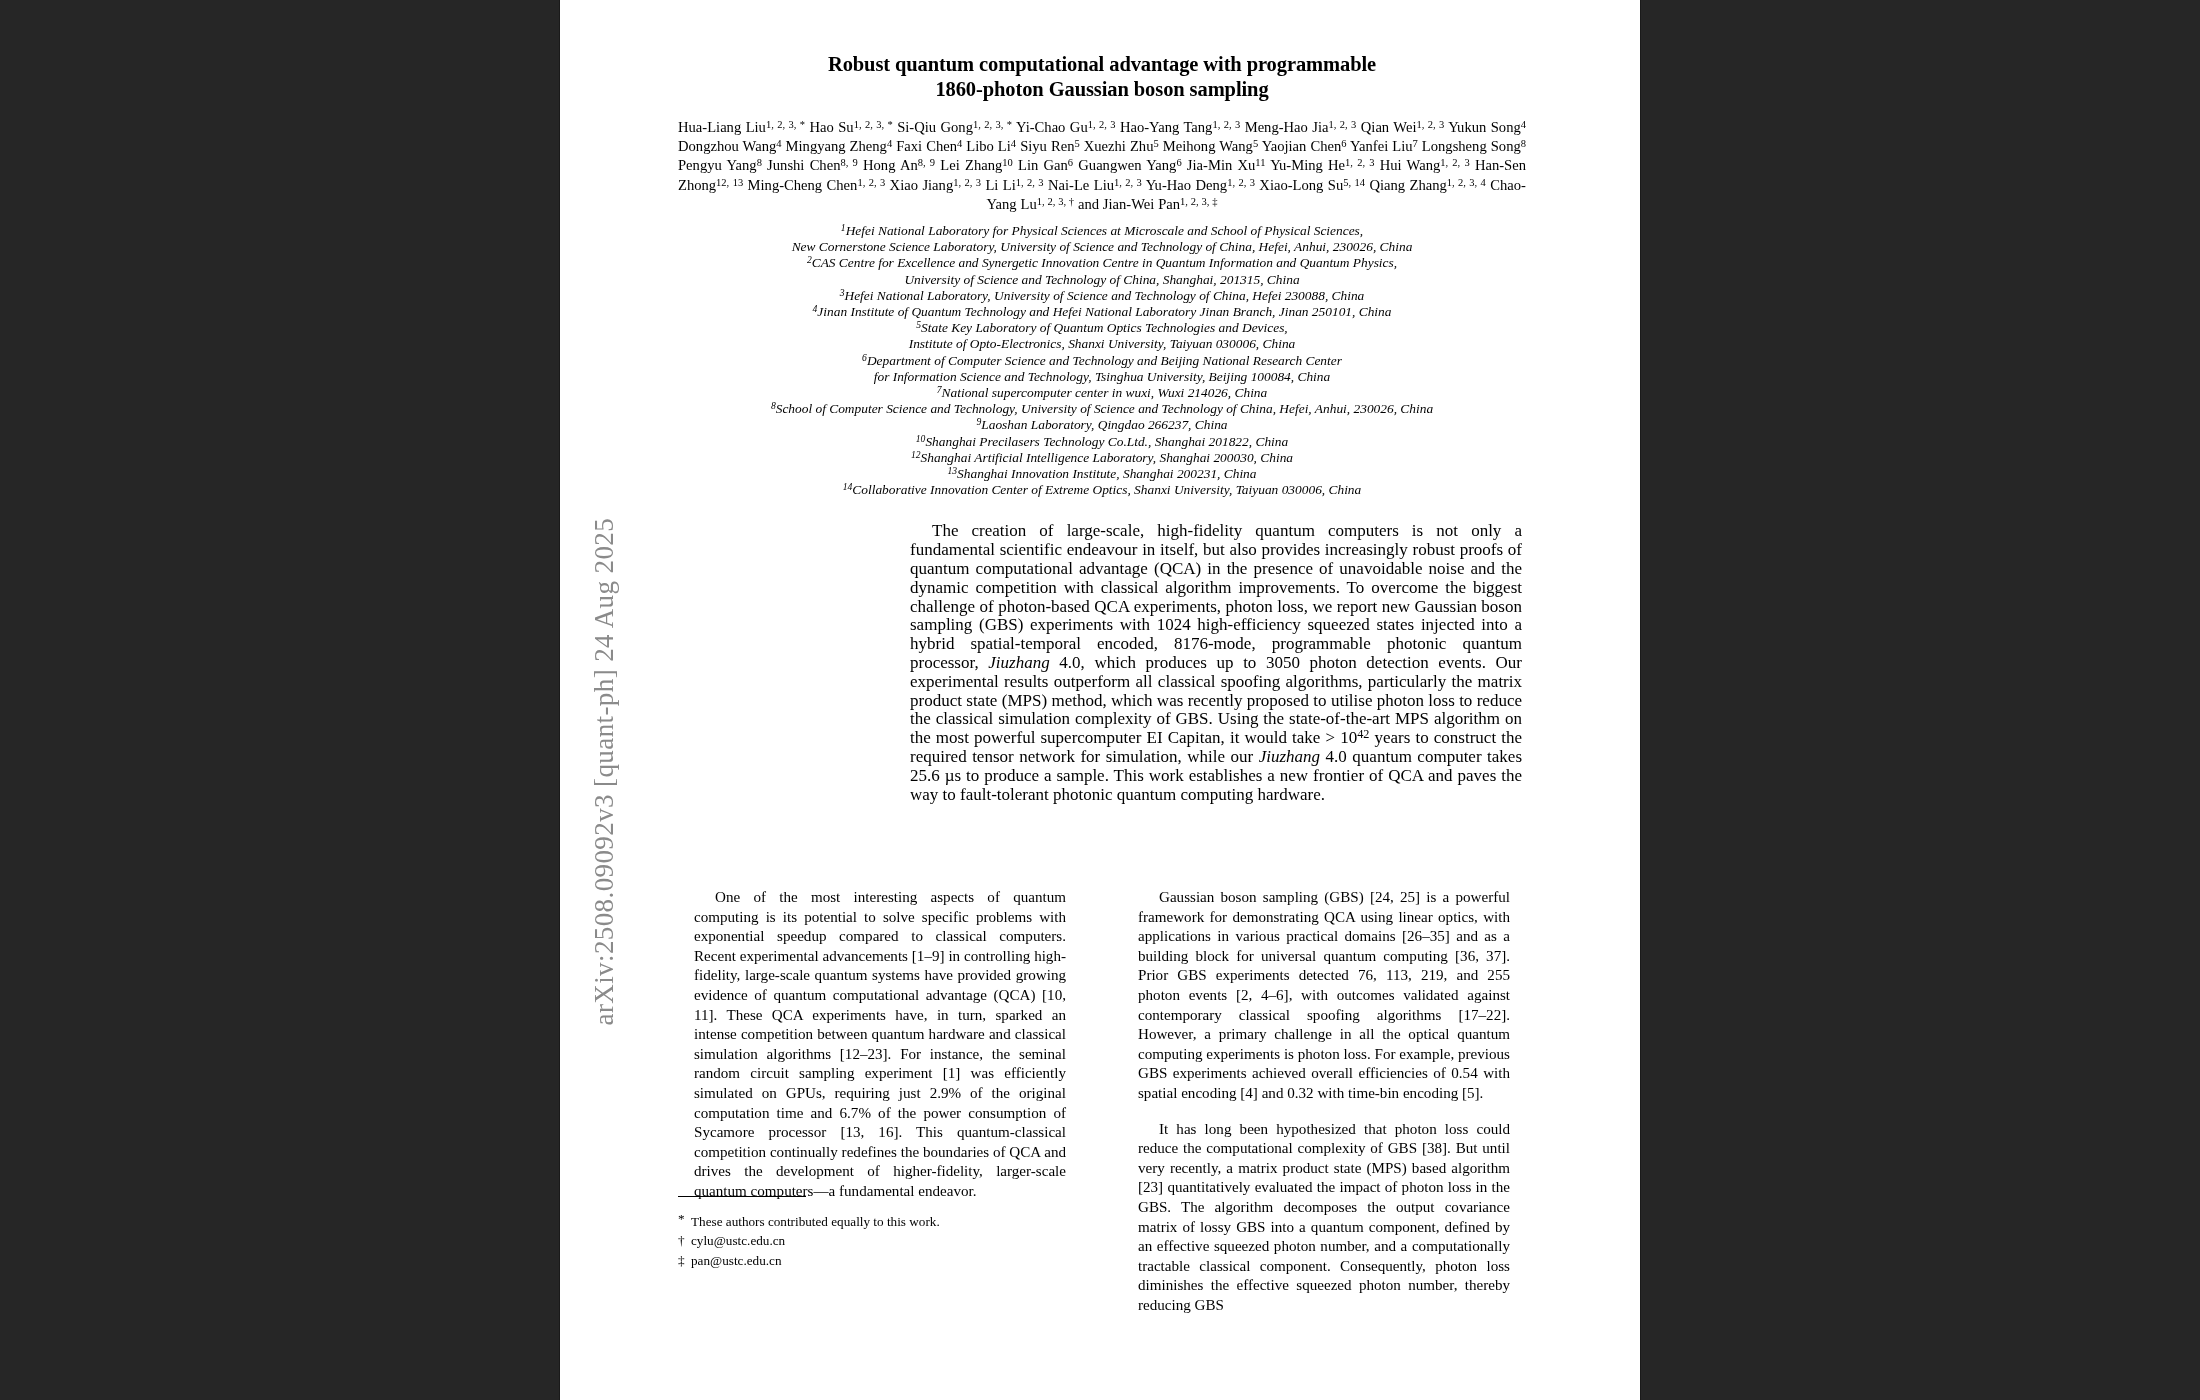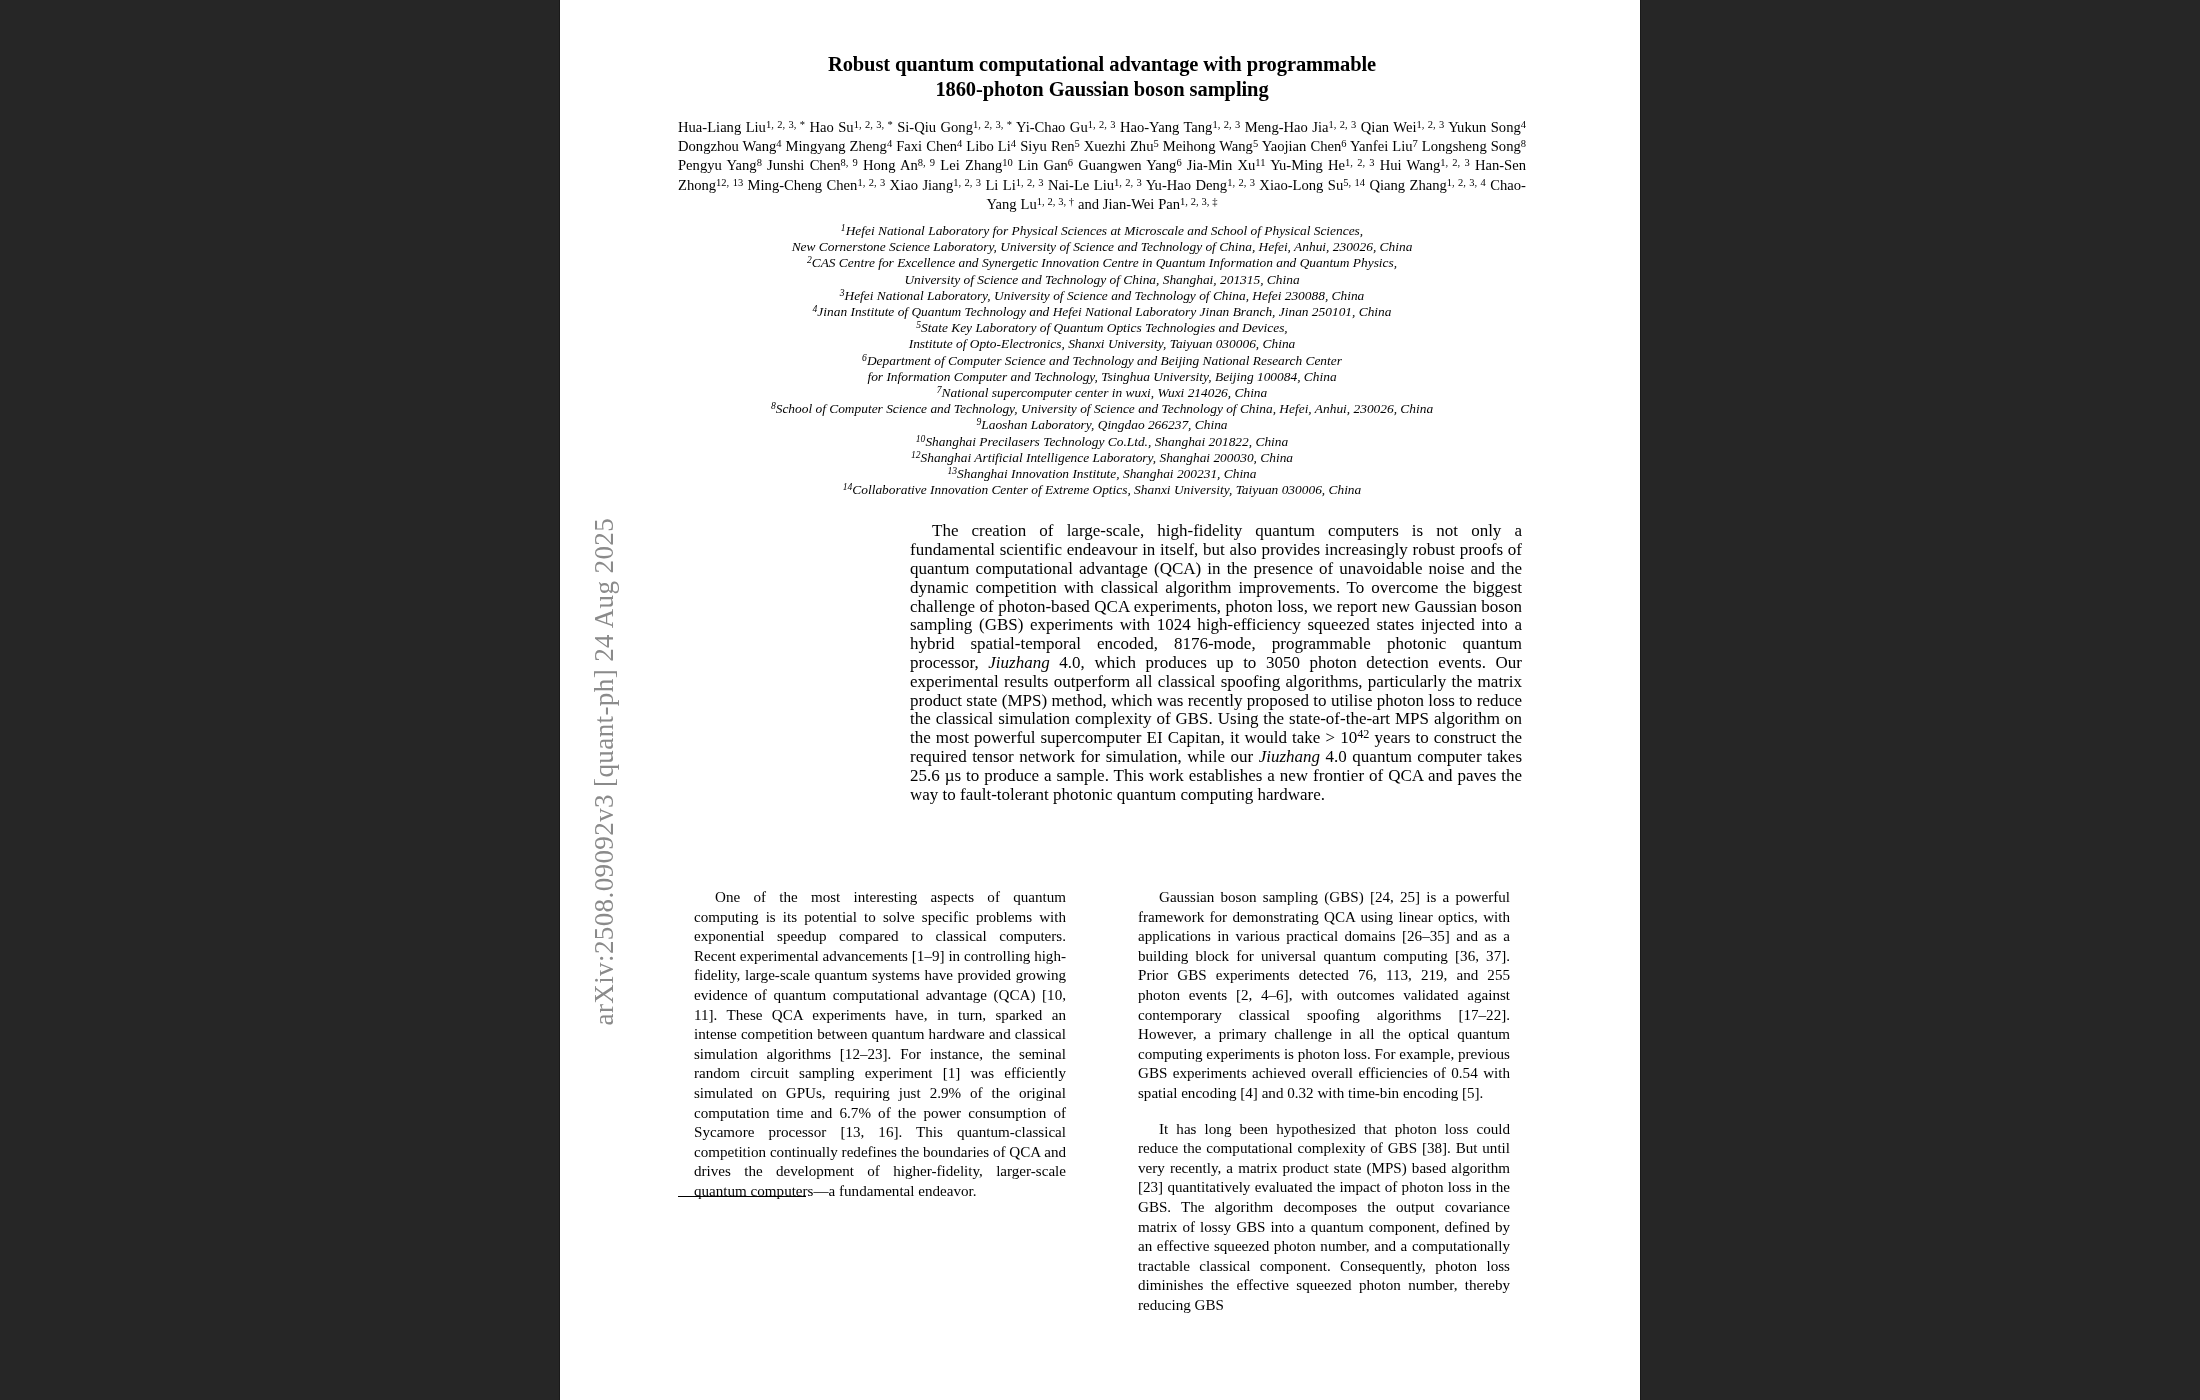--- a/index.html
+++ b/index.html
@@ -180,21 +180,21 @@
         <div class="affils">
             <span class="aff"><sup>1</sup>Hefei National Laboratory for Physical Sciences at Microscale and School of Physical Sciences,</span>
             <span class="aff">New Cornerstone Science Laboratory, University of Science and Technology of China, Hefei, Anhui, 230026, China</span>
             <span class="aff"><sup>2</sup>CAS Centre for Excellence and Synergetic Innovation Centre in Quantum Information and Quantum Physics,</span>
             <span class="aff">University of Science and Technology of China, Shanghai, 201315, China</span>
             <span class="aff"><sup>3</sup>Hefei National Laboratory, University of Science and Technology of China, Hefei 230088, China</span>
             <span class="aff"><sup>4</sup>Jinan Institute of Quantum Technology and Hefei National Laboratory Jinan Branch, Jinan 250101, China</span>
             <span class="aff"><sup>5</sup>State Key Laboratory of Quantum Optics Technologies and Devices,</span>
             <span class="aff">Institute of Opto-Electronics, Shanxi University, Taiyuan 030006, China</span>
             <span class="aff"><sup>6</sup>Department of Computer Science and Technology and Beijing National Research Center</span>
-            <span class="aff">for Information Computer and Technology, Tsinghua University, Beijing 100084, China</span>
+            <span class="aff">for Information Science and Technology, Tsinghua University, Beijing 100084, China</span>
             <span class="aff"><sup>7</sup>National supercomputer center in wuxi, Wuxi 214026, China</span>
             <span class="aff"><sup>8</sup>School of Computer Science and Technology, University of Science and Technology of China, Hefei, Anhui, 230026, China</span>
             <span class="aff"><sup>9</sup>Laoshan Laboratory, Qingdao 266237, China</span>
             <span class="aff"><sup>10</sup>Shanghai Precilasers Technology Co.Ltd., Shanghai 201822, China</span>
             <span class="aff"><sup>12</sup>Shanghai Artificial Intelligence Laboratory, Shanghai 200030, China</span>
             <span class="aff"><sup>13</sup>Shanghai Innovation Institute, Shanghai 200231, China</span>
             <span class="aff"><sup>14</sup>Collaborative Innovation Center of Extreme Optics, Shanxi University, Taiyuan 030006, China</span>
           </div>
 
         <div class="abstract">The creation of large-scale, high-fidelity quantum computers is not only a fundamental scientific endeavour in itself, but also provides increasingly robust proofs of quantum computational advantage (QCA) in the presence of unavoidable noise and the dynamic competition with classical algorithm improvements. To overcome the biggest challenge of photon-based QCA experiments, photon loss, we report new Gaussian boson sampling (GBS) experiments with 1024 high-efficiency squeezed states injected into a hybrid spatial-temporal encoded, 8176-mode, programmable photonic quantum processor, <i>Jiuzhang</i> 4.0, which produces up to 3050 photon detection events. Our experimental results outperform all classical spoofing algorithms, particularly the matrix product state (MPS) method, which was recently proposed to utilise photon loss to reduce the classical simulation complexity of GBS. Using the state-of-the-art MPS algorithm on the most powerful supercomputer EI Capitan, it would take &gt; 10<sup>42</sup> years to construct the required tensor network for simulation, while our <i>Jiuzhang</i> 4.0 quantum computer takes 25.6 µs to produce a sample. This work establishes a new frontier of QCA and paves the way to fault-tolerant photonic quantum computing hardware.</div>
@@ -204,16 +204,21 @@
         <div class="col">
             <p>One of the most interesting aspects of quantum computing is its potential to solve specific problems with exponential speedup compared to classical computers. Recent experimental advancements [1–9] in controlling high-fidelity, large-scale quantum systems have provided growing evidence of quantum computational advantage (QCA) [10, 11]. These QCA experiments have, in turn, sparked an intense competition between quantum hardware and classical simulation algorithms [12–23]. For instance, the seminal random circuit sampling experiment [1] was efficiently simulated on GPUs, requiring just 2.9% of the original computation time and 6.7% of the power consumption of Sycamore processor [13, 16]. This quantum-classical competition continually redefines the boundaries of QCA and drives the development of higher-fidelity, larger-scale quantum computers—a fundamental endeavor.</p>
           </div>
         <div class="col">
             <p>Gaussian boson sampling (GBS) [24, 25] is a powerful framework for demonstrating QCA using linear optics, with applications in various practical domains [26–35] and as a building block for universal quantum computing [36, 37]. Prior GBS experiments detected 76, 113, 219, and 255 photon events [2, 4–6], with outcomes validated against contemporary classical spoofing algorithms [17–22]. However, a primary challenge in all the optical quantum computing experiments is photon loss. For example, previous GBS experiments achieved overall efficiencies of 0.54 with spatial encoding [4] and 0.32 with time-bin encoding [5].</p>
             <p>It has long been hypothesized that photon loss could reduce the computational complexity of GBS [38]. But until very recently, a matrix product state (MPS) based algorithm [23] quantitatively evaluated the impact of photon loss in the GBS. The algorithm decomposes the output covariance matrix of lossy GBS into a quantum component, defined by an effective squeezed photon number, and a computationally tractable classical component. Consequently, photon loss diminishes the effective squeezed photon number, thereby reducing GBS</p>
           </div>
       </div>
 
       <div class="footnote-rule"></div>
+      <div class="footnotes">
+          <div><span class="mk fn-star">*</span><span>These authors contributed equally to this work.</span></div>
+          <div><span class="mk">†</span><span>cylu@ustc.edu.cn</span></div>
+          <div><span class="mk">‡</span><span>pan@ustc.edu.cn</span></div>
+        </div>
 
     </div>
   </div>
 </div>
 
 </body></html>

